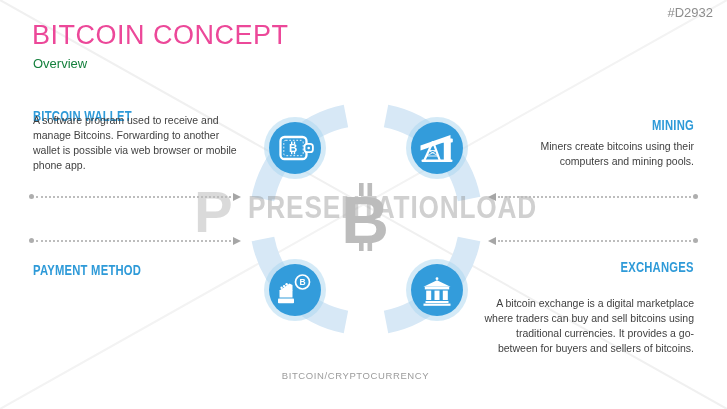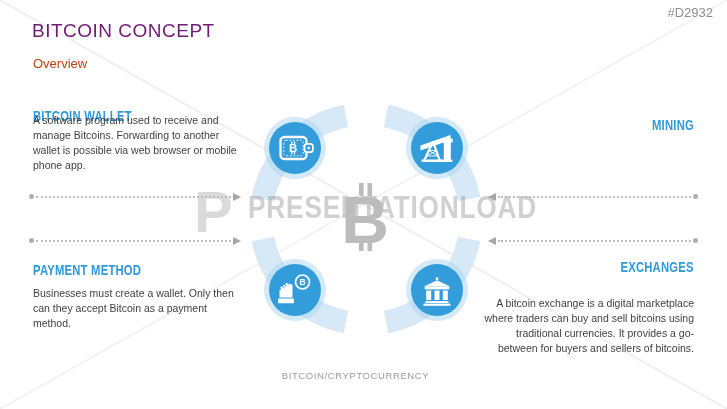--- a/index.html
+++ b/index.html
@@ -2,22 +2,22 @@
 <html><head>
 <meta charset="utf-8">
 <style>
   html,body{margin:0;padding:0;background:#fff;}
   .slide{
     position:relative;width:727px;height:409px;overflow:hidden;background:#ffffff;
     font-family:"Liberation Sans",sans-serif;
   }
   .abs{position:absolute;}
   
-  .title{left:32px;top:20px;font-size:19px;letter-spacing:.5px;color:#701a75;}
-  .subtitle{left:33px;top:56px;font-size:13px;color:#c2410c;}
+  .title{left:32px;top:20px;font-size:27px;letter-spacing:.5px;color:#ec4899;}
+  .subtitle{left:33px;top:56px;font-size:13px;color:#15803d;}
   .code{right:14px;top:5px;font-size:13px;color:#8d8d8d;}
   
   .sec-h{
     font-size:15px;font-weight:bold;color:#2E9AD8;line-height:14px;
     white-space:nowrap;letter-spacing:.3px;z-index:4;
   }
   .h-left{left:33px;transform:scaleX(.75);transform-origin:0 50%;}
   .h-right{right:33px;transform:scaleX(.75);transform-origin:100% 50%;}
   
   .sec-b{
@@ -65,25 +65,24 @@
   <div class="abs subtitle">Overview</div>
   <div class="abs code">#D2932</div>
 
   <div class="abs sec-h h-left" style="top:109px">BITCOIN WALLET</div>
   <div class="abs sec-b b-left" style="top:113px">A software program used to receive and
 manage Bitcoins. Forwarding to another
 wallet is possible via web browser or mobile
 phone app.</div>
 
   <div class="abs sec-h h-left" style="top:263px">PAYMENT METHOD</div>
-  <div class="abs sec-b b-left" style="top:286px">Businesses must create a wallet. Only then
-can they accept Bitcoin as a payment
-method.</div>
 
   <div class="abs sec-h h-right" style="top:118px">MINING</div>
+  <div class="abs sec-b b-right" style="top:139px">Miners create bitcoins using their
+computers and mining pools.</div>
 
   <div class="abs sec-h h-right" style="top:260px">EXCHANGES</div>
   <div class="abs sec-b b-right" style="top:296px">A bitcoin exchange is a digital marketplace
 where traders can buy and sell bitcoins using
 traditional currencies. It provides a go-
 between for buyers and sellers of bitcoins.</div>
 
   <div id="conn-l1" class="abs connector">
     <span class="dot"></span>
     <span class="line"></span>

